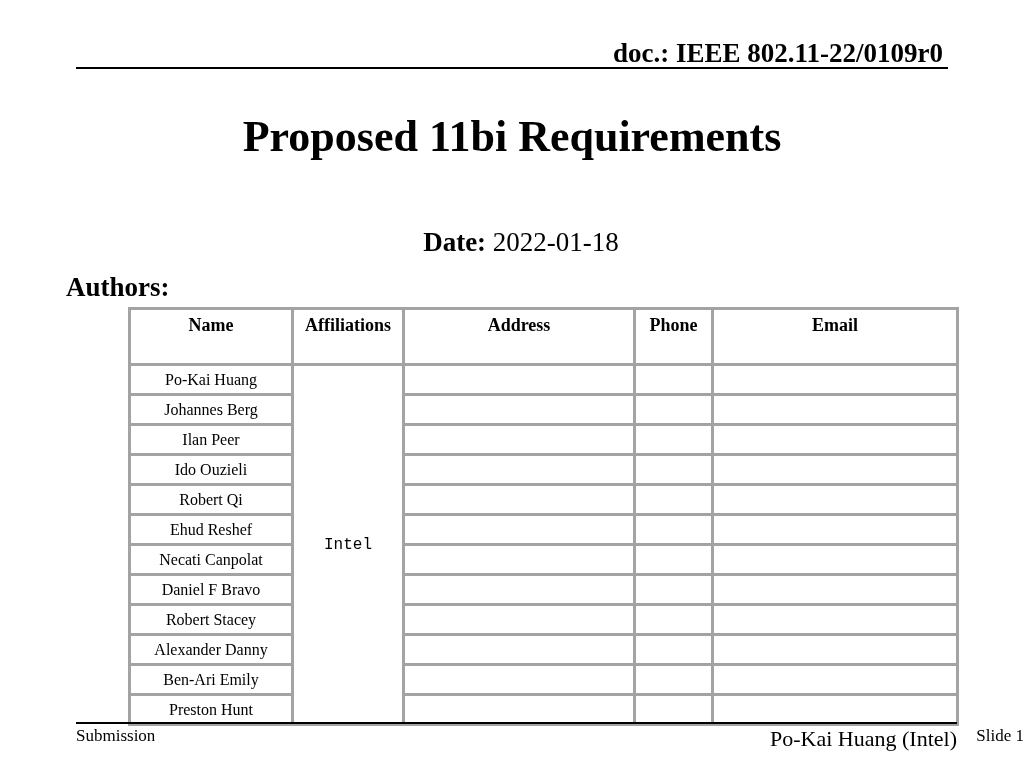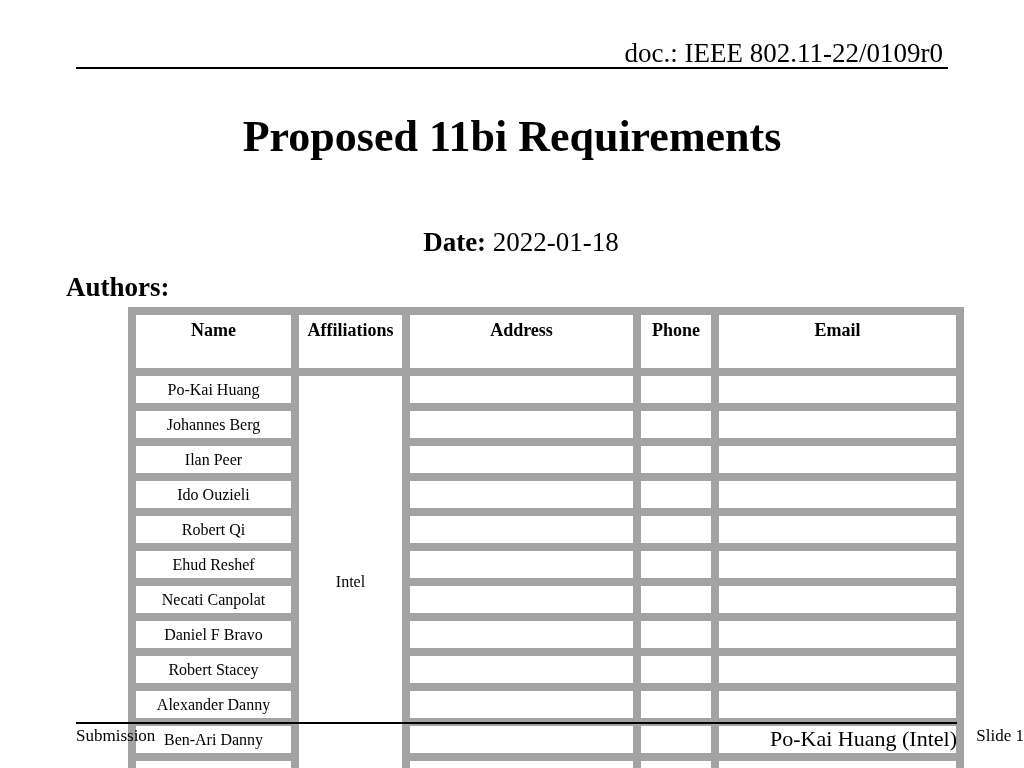--- a/index.html
+++ b/index.html
@@ -15,21 +15,21 @@
     position: relative;
     overflow: hidden;
   }
   .abs { position: absolute; }
 
   
   .doc-number {
     top: 38px;
     right: 81px;
     font-size: 27px;
-    font-weight: normal;
+    font-weight: bold;
     white-space: nowrap;
   }
   .header-rule {
     top: 67px;
     left: 76px;
     width: 872px;
     height: 2px;
     background: #000000;
   }
 
@@ -70,41 +70,42 @@
     left: 128px;
   }
   table.authors {
     border-collapse: collapse;
     table-layout: fixed;
     width: 828px;
     height: 403px;
   }
   table.authors th,
   table.authors td {
-    border: 8px solid #a3a3a3;
+    border: 3px solid #a3a3a3;
     padding: 0;
     overflow: hidden;
     text-align: center;
   }
   table.authors th {
     height: 48px;
     vertical-align: top;
     padding-top: 5px;
     font-size: 18px;
     font-weight: bold;
   }
   table.authors td {
     height: 27px;
     vertical-align: middle;
     font-size: 16px;
     font-weight: normal;
   }
   td.affiliation-cell {
     vertical-align: middle;
     font-size: 16px;
+    font-family: Liberation Mono, monospace;
   }
 
   
   .footer-rule {
     top: 722px;
     left: 76px;
     width: 881px;
     height: 2px;
     background: #000000;
   }
@@ -212,21 +213,21 @@
         <td></td>
         <td></td>
       </tr>
       <tr>
         <td>Alexander Danny</td>
         <td></td>
         <td></td>
         <td></td>
       </tr>
       <tr>
-        <td>Ben-Ari Danny</td>
+        <td>Ben-Ari Emily</td>
         <td></td>
         <td></td>
         <td></td>
       </tr>
       <tr>
         <td>Preston Hunt</td>
         <td></td>
         <td></td>
         <td></td>
       </tr>

